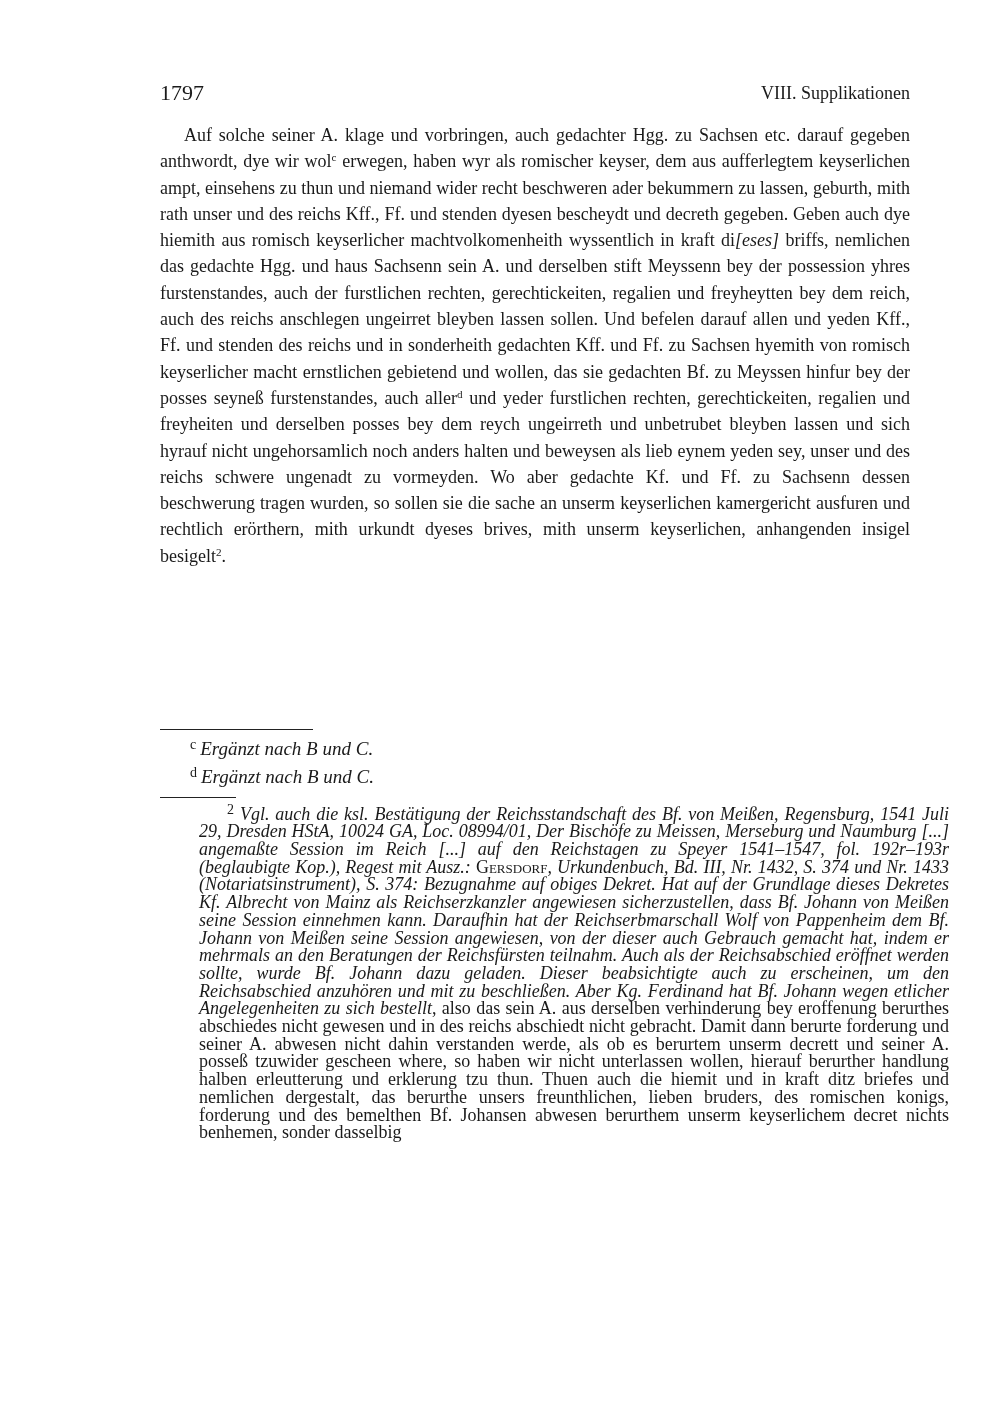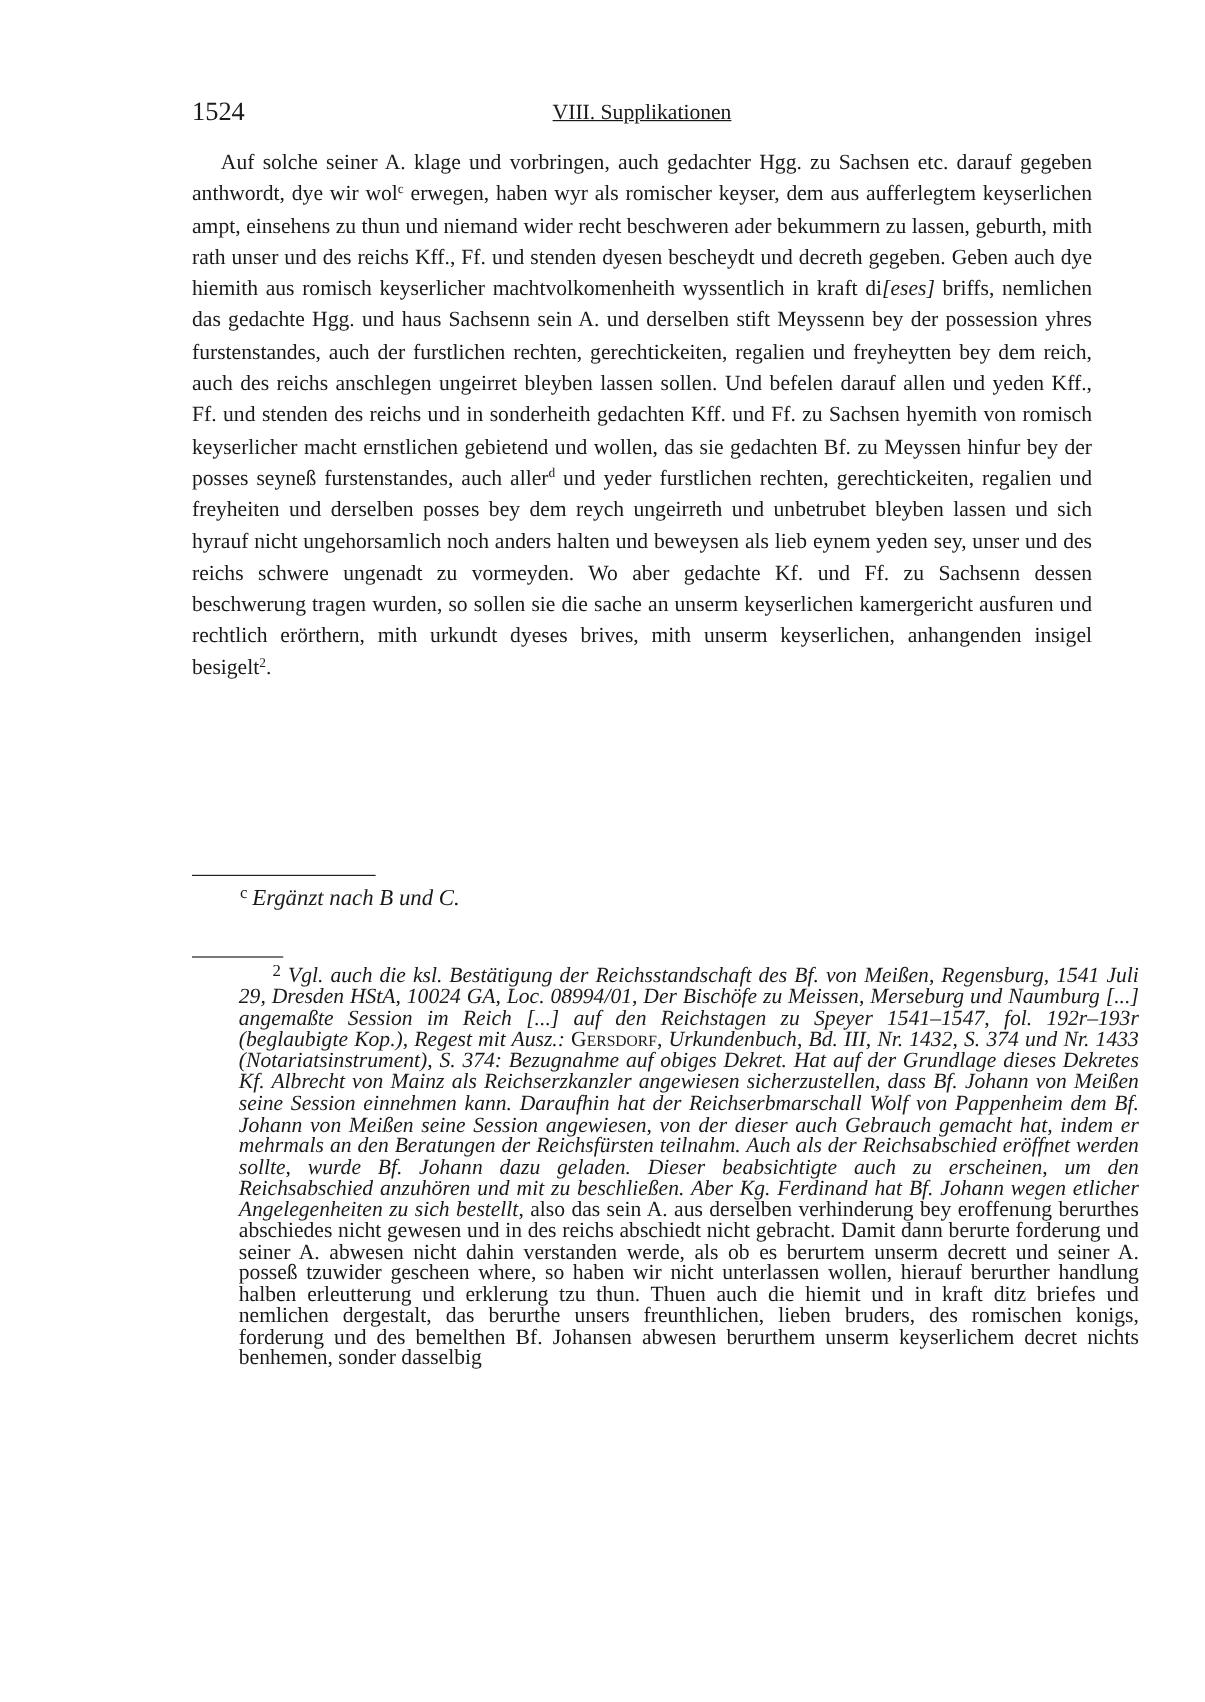--- a/index.html
+++ b/index.html
@@ -1,46 +1,47 @@
 <!DOCTYPE html>
 <html><head>
 <meta charset="utf-8">
 <style>
   html, body { margin: 0; padding: 0; background: #ffffff; }
   body { width: 1004px; height: 1418px; position: relative; overflow: hidden; color: #1a1a1a; font-family: "Liberation Serif", "DejaVu Serif", serif; }
   .page { position: absolute; left: 160px; top: 0; width: 750px; }
   .header { position: absolute; top: 80px; left: 0; width: 750px; height: 28px; }
   .page-num { position: absolute; left: 0; top: 0; font-size: 22px; }
-  .running-title { position: absolute; left: 0; width: 750px; text-align: center; top: 3px; font-size: 18px; text-decoration: underline; }
+  .running-title { position: absolute; left: 0; width: 750px; text-align: right; top: 3px; font-size: 18px; }
   .main-text { position: absolute; top: 122px; left: 0; width: 750px; font-size: 18px; line-height: 26.3px; text-align: justify; hyphens: manual; }
   .main-text p { margin: 0; text-indent: 24px; }
   sup { font-size: 0.62em; line-height: 0; vertical-align: 0.55em; }
   .rule1 { position: absolute; top: 729px; left: 0; width: 153px; border-top: 1px solid #222; }
-  .textnotes { position: absolute; top: 733px; left: 12px; width: 750px; font-size: 19px; line-height: 24px; font-style: italic; }
+  .textnotes { position: absolute; top: 733px; left: 2px; width: 750px; font-size: 19px; line-height: 24px; font-style: italic; }
   .textnotes div { padding-left: 28px; }
   .textnotes .mk { font-style: normal; font-size: 14px; vertical-align: 0.45em; margin-right: 4px; }
   .rule2 { position: absolute; top: 797px; left: 0; width: 76px; border-top: 1px solid #222; }
   .footnote { position: absolute; top: 801px; left: 0; width: 750px; font-size: 18px; line-height: 17.7px; text-align: justify; margin-left: 39px; }
   .footnote .fn-mark { font-size: 14px; vertical-align: 0.4em; margin-left: 28px; margin-right: 6px; }
   .footnote .it { font-style: italic; }
   .sc { font-variant: small-caps; font-style: normal; }
 </style>
 </head>
 <body>
 
 <div class="page">
   <div class="header">
-    <span class="page-num">1524</span>
+    <span class="page-num">1797</span>
     <span class="running-title">VIII. Supplikationen</span>
   </div>
 
   <div class="main-text">
     <p><span>Auf solche seiner A. klage und vorbringen, auch gedachter Hgg. zu Sach­sen etc. darauf gegeben anthwordt, dye wir wol</span><sup>c</sup><span> erwegen, haben wyr als ro­mischer keyser, dem aus aufferlegtem keyserlichen ampt, einsehens zu thun und niemand wider recht beschweren ader bekummern zu lassen, geburth, mith rath unser und des reichs Kff., Ff. und stenden dyesen bescheydt und decreth gegeben. Geben auch dye hiemith aus romisch keyserlicher machtvol­komenheith wyssentlich in kraft di</span><i>[eses]</i><span> briffs, nemlichen das gedachte Hgg. und haus Sachsenn sein A. und derselben stift Meyssenn bey der possession yhres furstenstandes, auch der furstlichen rechten, gerechtickeiten, regalien und freyheytten bey dem reich, auch des reichs anschlegen ungeirret bleyben lassen sollen. Und befelen darauf allen und yeden Kff., Ff. und stenden des reichs und in sonderheith gedachten Kff. und Ff. zu Sachsen hyemith von romisch keyserlicher macht ernstlichen gebietend und wollen, das sie gedachten Bf. zu Meyssen hinfur bey der posses seyneß furstenstandes, auch aller</span><sup>d</sup><span> und yeder furstlichen rechten, gerechtickeiten, regalien und freyheiten und derselben pos­ses bey dem reych ungeirreth und unbetrubet bleyben lassen und sich hyrauf nicht ungehorsamlich noch anders halten und beweysen als lieb eynem yeden sey, unser und des reichs schwere ungenadt zu vormeyden. Wo aber gedachte Kf. und Ff. zu Sachsenn dessen beschwerung tragen wurden, so sollen sie die sache an unserm keyserlichen kamergericht ausfuren und rechtlich erörthern, mith urkundt dyeses brives, mith unserm keyserlichen, anhangenden insigel besigelt</span><sup>2</sup><span>.</span></p>
   </div>
 
   <div class="rule1"></div>
   <div class="textnotes">
     <div><span class="mk">c</span><span>Ergänzt nach B und C.</span></div>
+    <div><span class="mk">d</span><span>Ergänzt nach B und C.</span></div>
   </div>
 
   <div class="rule2"></div>
   <div class="footnote"><span class="fn-mark">2</span><span class="it">Vgl. auch die ksl. Bestätigung der Reichsstandschaft des Bf. von Meißen, Regensburg, 1541 Juli 29, Dresden HStA, 10024 GA, Loc. 08994/01, Der Bischöfe zu Meissen, Merseburg und Naumburg [...] angemaßte Session im Reich [...] auf den Reichstagen zu Speyer 1541–1547, fol. 192r–193r (beglaubigte Kop.), Regest mit Ausz.: </span><span class="sc">Gersdorf</span><span class="it">, Urkundenbuch, Bd. III, Nr. 1432, S. 374 und Nr. 1433 (Notariatsinstrument), S. 374: Bezugnahme auf obiges Dekret. Hat auf der Grundlage dieses Dekretes Kf. Albrecht von Mainz als Reichserzkanzler angewiesen sicherzustellen, dass Bf. Johann von Meißen seine Session einnehmen kann. Daraufhin hat der Reichserbmarschall Wolf von Pappenheim dem Bf. Johann von Meißen seine Session angewiesen, von der dieser auch Gebrauch gemacht hat, indem er mehrmals an den Beratungen der Reichsfürsten teilnahm. Auch als der Reichsabschied eröffnet werden sollte, wurde Bf. Johann dazu geladen. Dieser beabsichtigte auch zu erscheinen, um den Reichsabschied anzuhören und mit zu beschließen. Aber Kg. Ferdinand hat Bf. Johann wegen etlicher Angelegenheiten zu sich bestellt</span><span>, also das sein A. aus derselben verhinderung bey eroffenung berurthes abschiedes nicht gewesen und in des reichs abschiedt nicht gebracht. Damit dann berurte forderung und seiner A. abwesen nicht dahin verstanden werde, als ob es berurtem unserm decrett und seiner A. posseß tzuwider gescheen where, so haben wir nicht unterlassen wollen, hierauf berurther handlung halben erleutterung und erklerung tzu thun. Thuen auch die hiemit und in kraft ditz briefes und nemlichen dergestalt, das berurthe unsers freunthlichen, lieben bruders, des romischen konigs, forderung und des bemelthen Bf. Johansen abwesen berurthem unserm keyserlichem decret nichts benhemen, sonder dasselbig</span></div>
 </div>
 
 </body></html>

